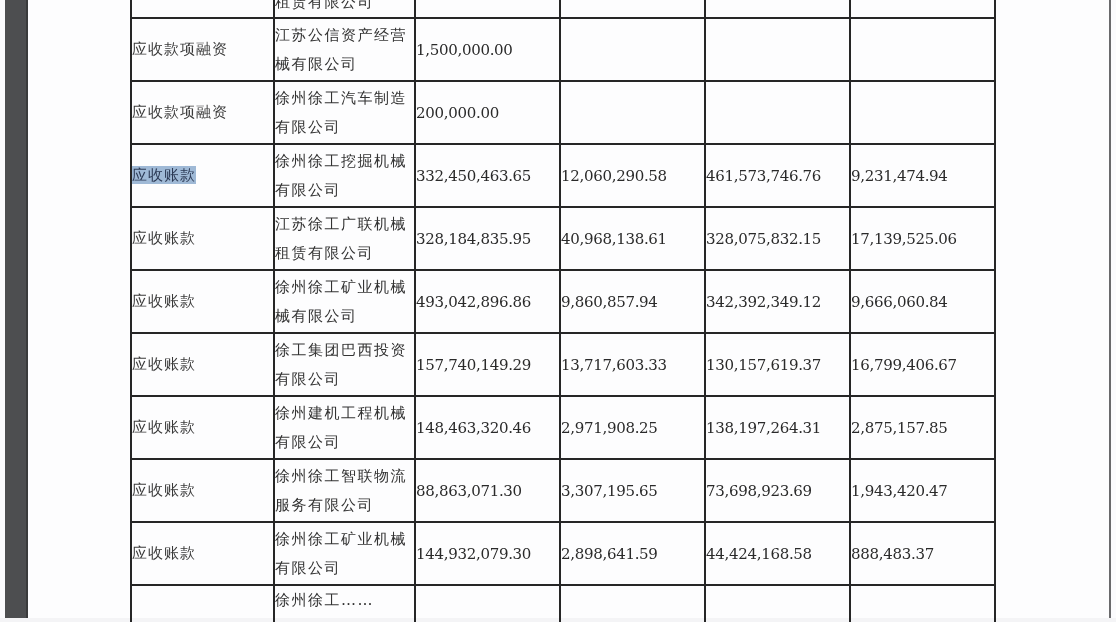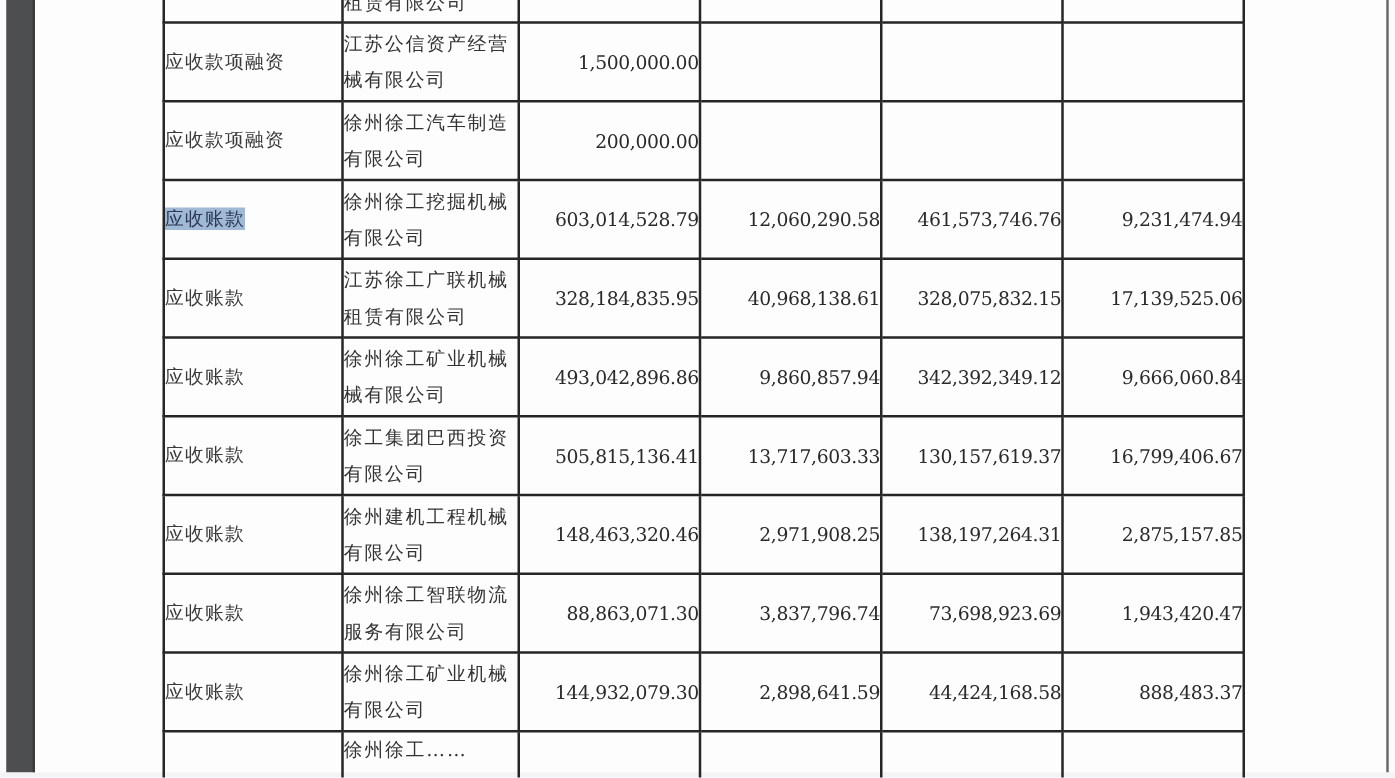--- a/index.html
+++ b/index.html
@@ -24,21 +24,21 @@
     border-collapse:collapse; table-layout:fixed;
     color:#2a2a2a;
   }
   table.ledger td {
     border:2px solid #262626;
     height:61px; padding:0;
     font-size:15px; vertical-align:middle;
   }
   td.c-type { width:141px; padding-left:4px; color:#3a3a3a; letter-spacing:1px;margin-top:48px; }
   td.c-name { width:139px; padding-left:4px; color:#333; line-height:29px; letter-spacing:1.5px; font-size:15px; }
-  td.c-num { width:143px; text-align:right; padding-right:0; font-size:15px; letter-spacing:-0.3px; }
+  td.c-num { width:143px; text-align:left; padding-right:0; font-size:15px; letter-spacing:-0.3px; }
   .hl { background:#9fb9d6; color:#2c3a55; }
   .cut { color:#555; }
 </style>
 </head>
 <body>
 
 <div class="left-bar"></div>
 <div class="page"></div>
 <div class="bottom-strip"></div>
 
@@ -78,21 +78,21 @@
       <td class="c-num"></td>
       <td class="c-num"></td>
     </tr>
 
     <tr>
       <td class="c-type"><span class="hl">应收账款</span></td>
       <td class="c-name">
           <div>徐州徐工挖掘机械</div>
           <div>有限公司</div>
         </td>
-      <td class="c-num">603,014,528.79</td>
+      <td class="c-num">332,450,463.65</td>
       <td class="c-num">12,060,290.58</td>
       <td class="c-num">461,573,746.76</td>
       <td class="c-num">9,231,474.94</td>
     </tr>
 
     <tr>
       <td class="c-type"><span>应收账款</span></td>
       <td class="c-name">
           <div>江苏徐工广联机械</div>
           <div>租赁有限公司</div>
@@ -114,21 +114,21 @@
       <td class="c-num">342,392,349.12</td>
       <td class="c-num">9,666,060.84</td>
     </tr>
 
     <tr>
       <td class="c-type"><span>应收账款</span></td>
       <td class="c-name">
           <div>徐工集团巴西投资</div>
           <div>有限公司</div>
         </td>
-      <td class="c-num">505,815,136.41</td>
+      <td class="c-num">157,740,149.29</td>
       <td class="c-num">13,717,603.33</td>
       <td class="c-num">130,157,619.37</td>
       <td class="c-num">16,799,406.67</td>
     </tr>
 
     <tr>
       <td class="c-type"><span>应收账款</span></td>
       <td class="c-name">
           <div>徐州建机工程机械</div>
           <div>有限公司</div>
@@ -139,21 +139,21 @@
       <td class="c-num">2,875,157.85</td>
     </tr>
 
     <tr>
       <td class="c-type"><span>应收账款</span></td>
       <td class="c-name">
           <div>徐州徐工智联物流</div>
           <div>服务有限公司</div>
         </td>
       <td class="c-num">88,863,071.30</td>
-      <td class="c-num">3,837,796.74</td>
+      <td class="c-num">3,307,195.65</td>
       <td class="c-num">73,698,923.69</td>
       <td class="c-num">1,943,420.47</td>
     </tr>
 
     <tr>
       <td class="c-type"><span>应收账款</span></td>
       <td class="c-name">
           <div>徐州徐工矿业机械</div>
           <div>有限公司</div>
         </td>

